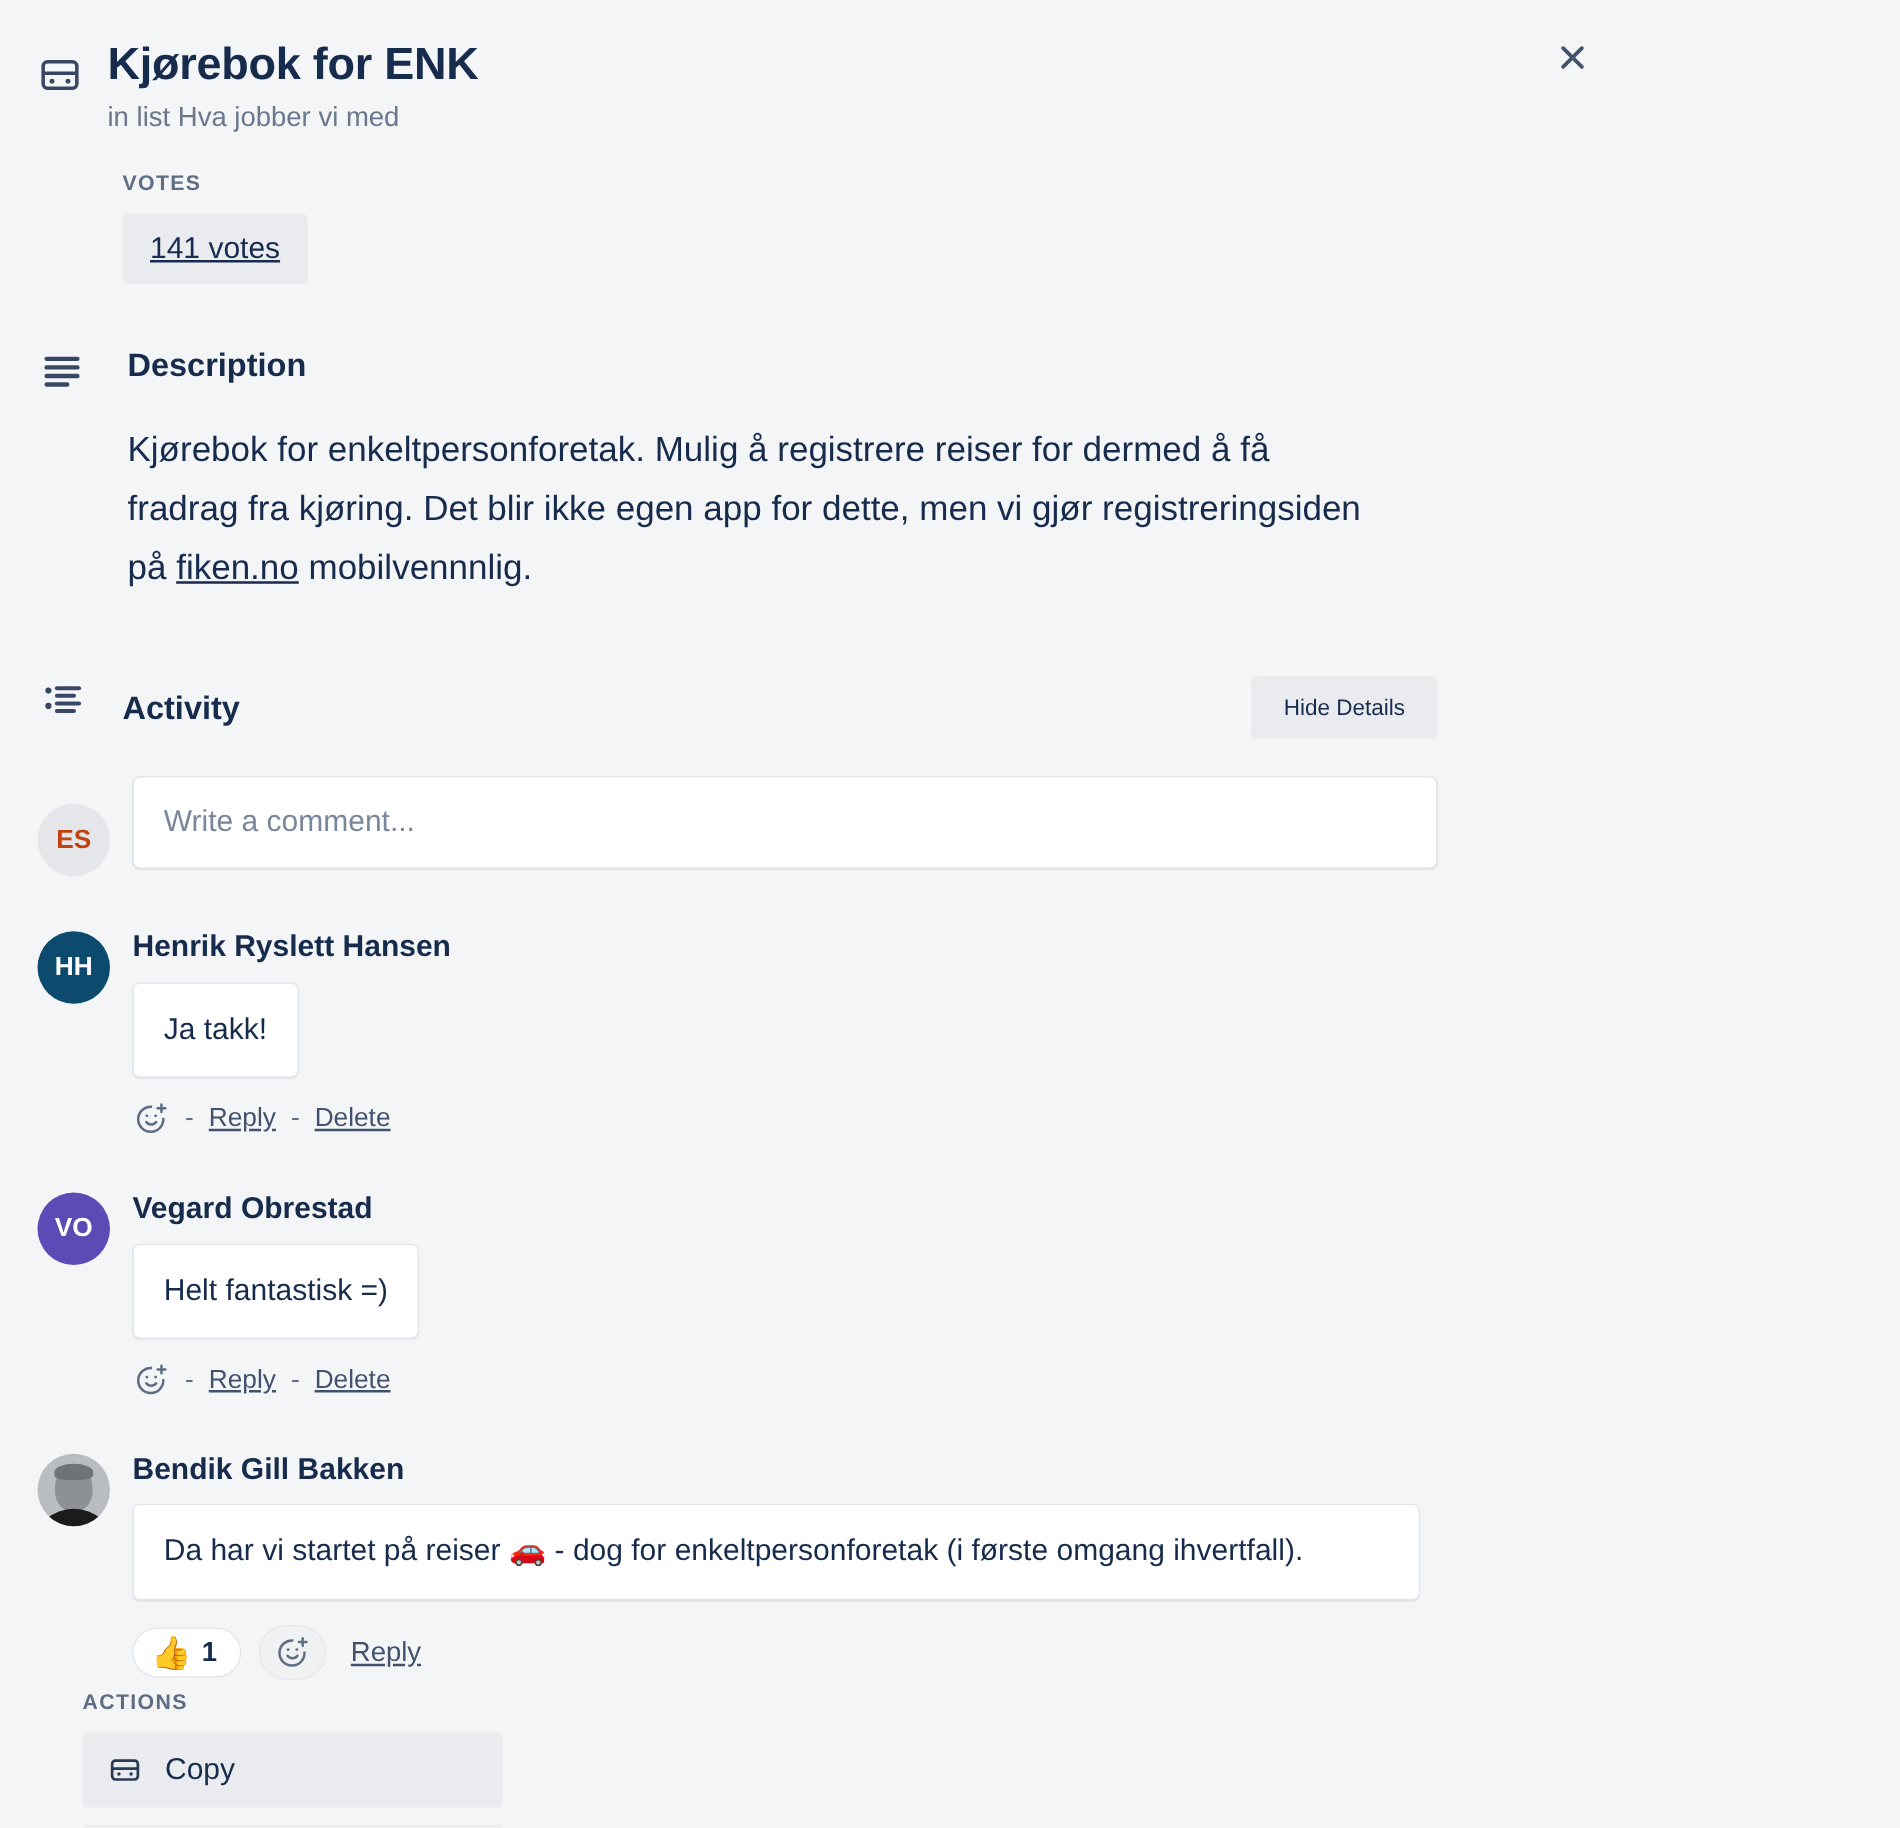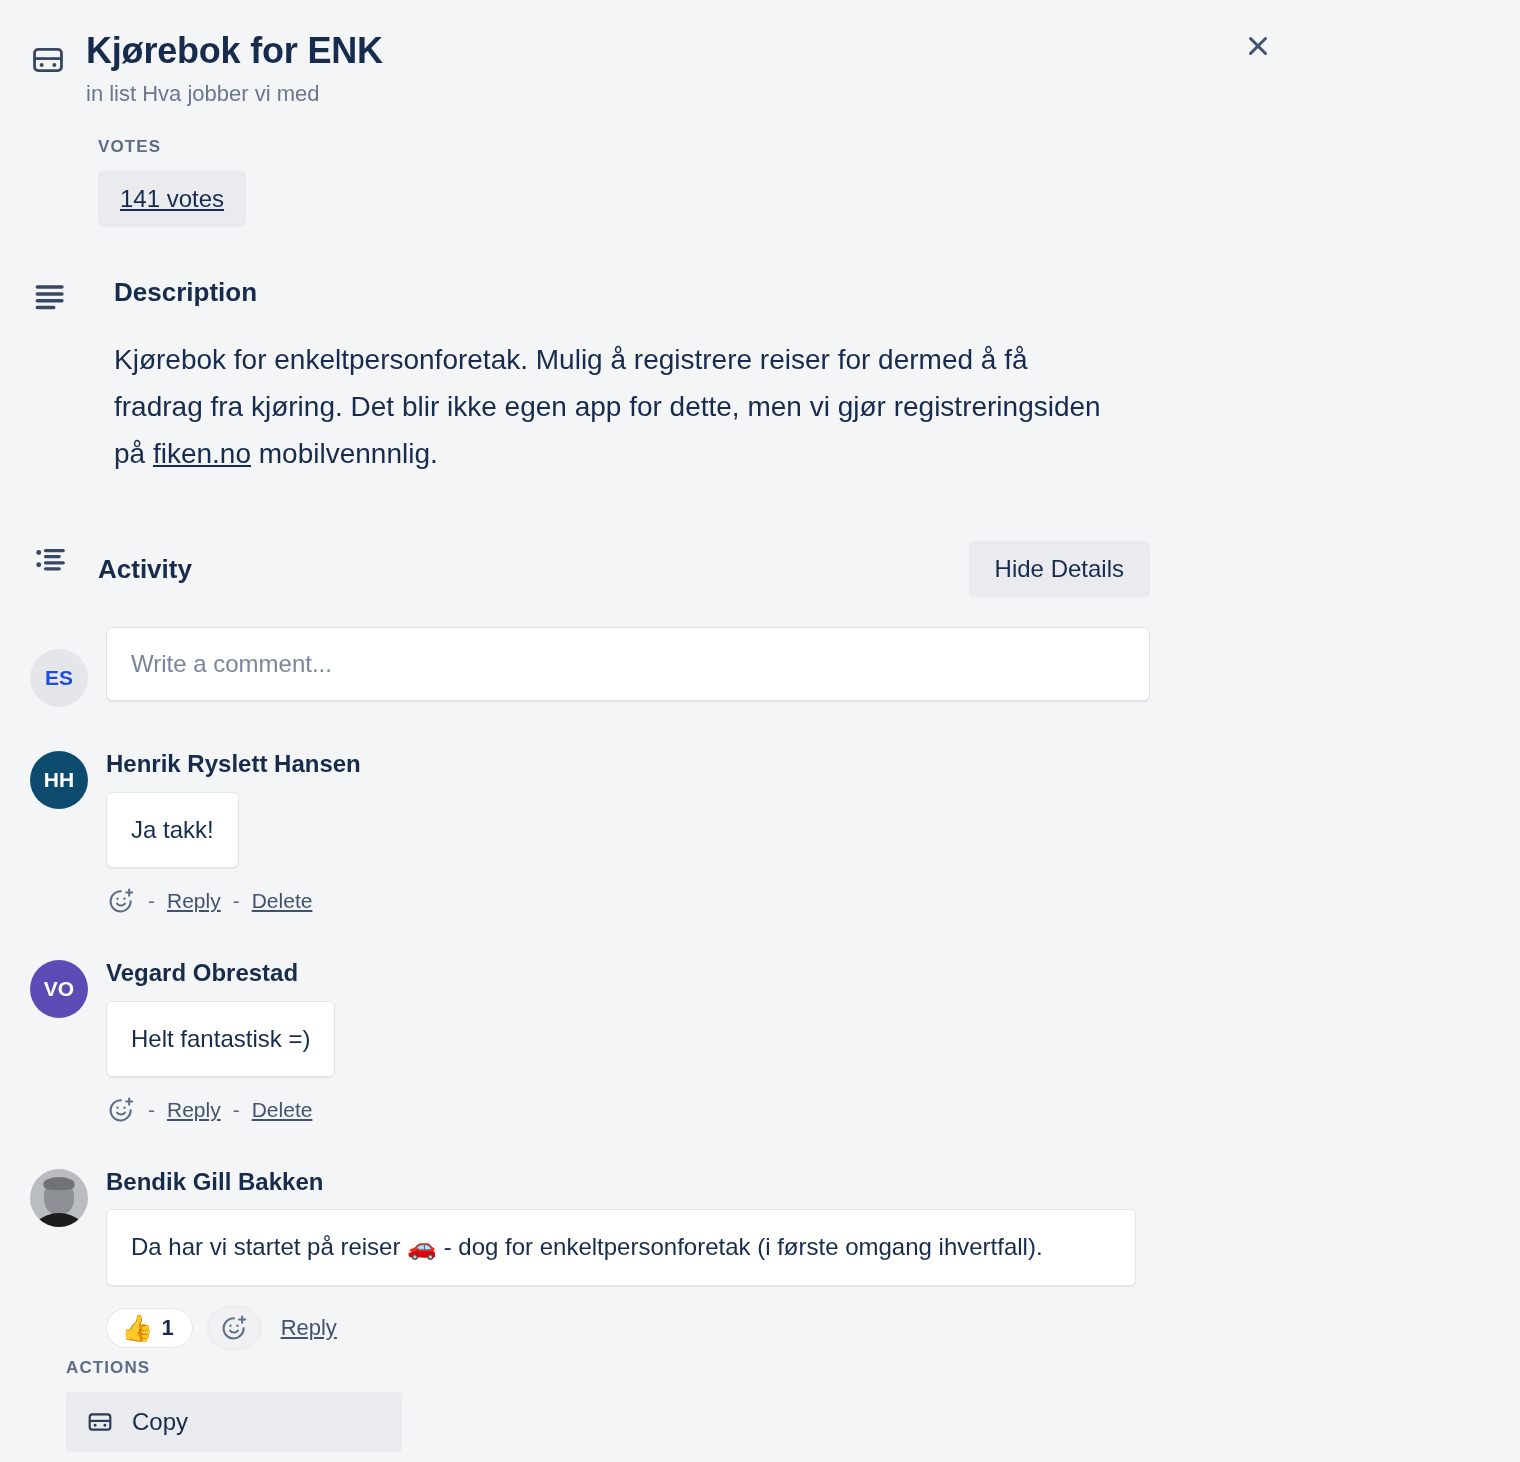--- a/index.html
+++ b/index.html
@@ -110,21 +110,21 @@
     cursor: pointer;
     font-family: inherit;
   }
   .votes-btn span {
     font-size: 24px;
     color: #172b4d;
     text-decoration: underline;
   }
 
   
-  .desc-block { margin-top: 50px; display: flex; gap: 16px; }
+  .desc-block { margin-top: 50px; display: flex; gap: 4px; }
   .block-icon {
     flex: 0 0 68px;
     color: #384764;
     display: flex;
     justify-content: flex-start;
     padding-top: 6px;
     padding-left: 4px;
   }
   .block-body { flex: 1 1 auto; }
   .block-heading {
@@ -150,21 +150,21 @@
   .activity-head {
     display: flex;
     align-items: center;
     justify-content: space-between;
   }
   .hide-details-btn {
     background: #e9ebee;
     border: none;
     border-radius: 4px;
     padding: 16px 26px;
-    font-size: 24px;
+    font-size: 18px;
     color: #172b4d;
     cursor: pointer;
     font-family: inherit;
     line-height: 1;
   }
 
   
   .composer {
     margin-top: 30px;
     display: flex;
@@ -181,21 +181,21 @@
     align-items: center;
     justify-content: center;
     font-size: 21px;
     font-weight: bold;
     color: #ffffff;
     overflow: hidden;
     position: relative;
   }
   .avatar.es {
     background: #e4e6ea;
-    color: #1d4ed8;
+    color: #c2410c;
     margin-top: 22px;
   }
   .avatar.hh { background: #0c4a6e; }
   .avatar.vo { background: #5b4bb5; }
 
   
   .avatar.photo {
     background: #b9bcc0;
   }
   .avatar.photo .ph-shoulders {

